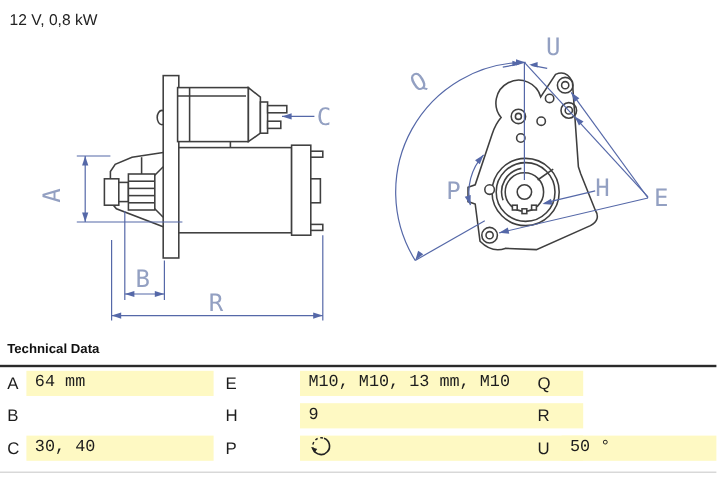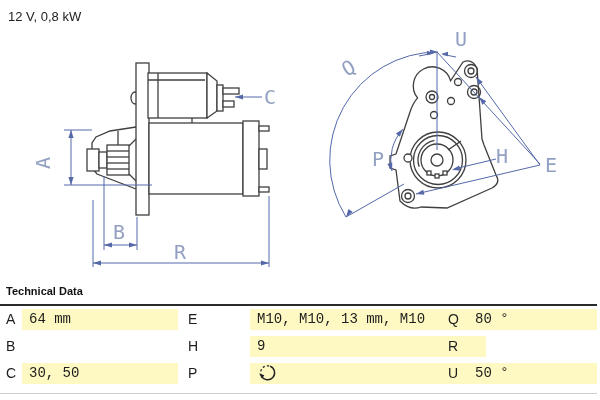--- a/index.html
+++ b/index.html
@@ -172,35 +172,34 @@
     </g>
   </svg>
 
   <div class="tech-heading">Technical Data</div>
   <div class="tech-rule"></div>
 
   <div class="cell key r0 k1">A</div>
   <div class="cell val r0 v1">64 mm</div>
   <div class="cell key r1 k1">B</div>
   <div class="cell key r2 k1">C</div>
-  <div class="cell val r2 v1">30, 50</div>
+  <div class="cell val r2 v1">30, 40</div>
 
   <div class="cell key r0 k2">E</div>
   <div class="cell val r0 v2">M10, M10, 13 mm, M10</div>
   <div class="cell key r1 k2">H</div>
   <div class="cell val r1 v2">9</div>
   <div class="cell key r2 k2">P</div>
   <div class="cell val r2 v2">
     <svg class="roticon" width="20" height="20" viewBox="0 0 20 20">
       <path d="M13,4.2 A7,7 0 1 1 4.3,13.8" fill="none" stroke="#222" stroke-width="1.4"></path>
       <path d="M4.3,13.8 A7,7 0 0 1 13,4.2" fill="none" stroke="#222" stroke-width="1.2" stroke-dasharray="2.2,2.2"></path>
       <path d="M2.2,11.6 L7.4,13.2 L4.9,16.6 Z" fill="#222"></path>
     </svg>
   </div>
 
   <div class="cell key r0 k3">Q</div>
-  <div class="cell val r0 v3">80 °</div>
   <div class="cell key r1 k3">R</div>
   <div class="cell key r2 k3">U</div>
   <div class="cell val r2 v3">50 °</div>
 
   <div class="tech-bottom"></div>
 </div>
 
 </body></html>

